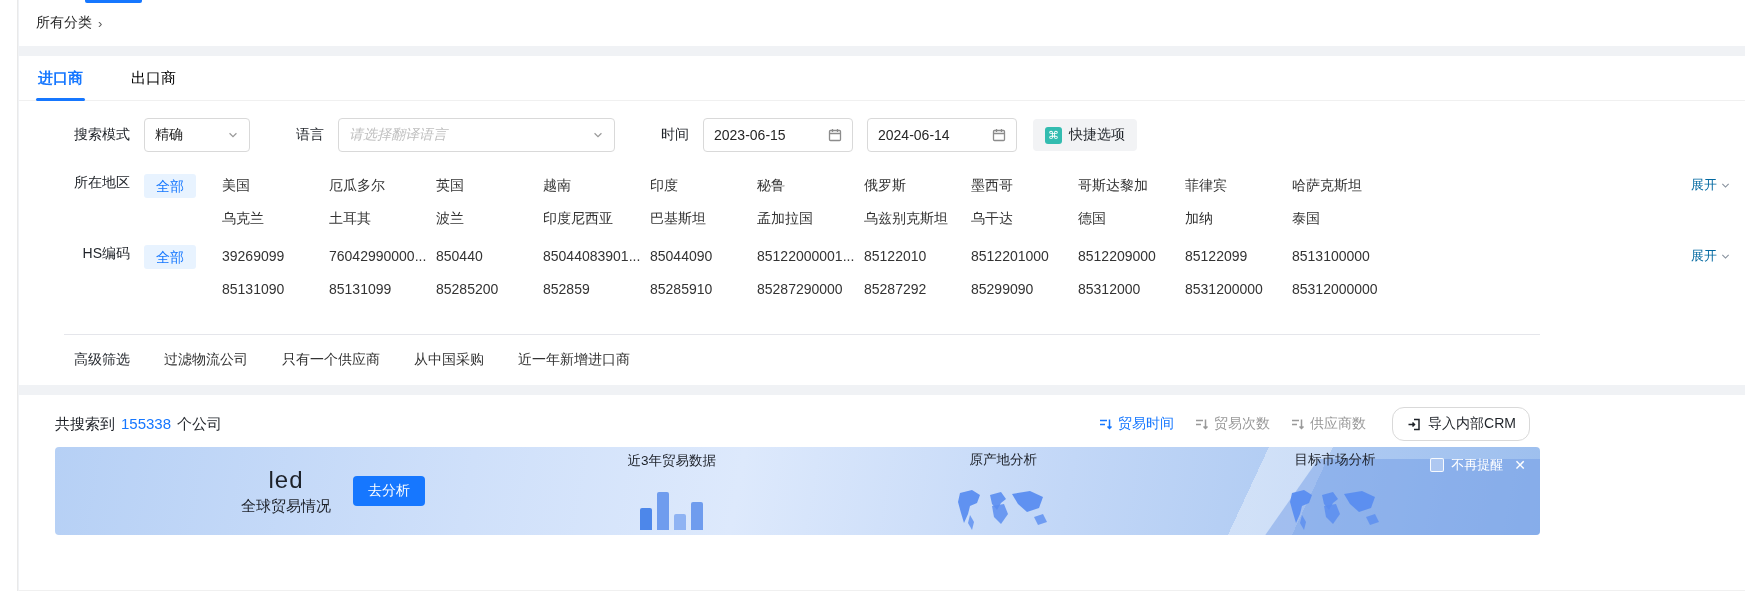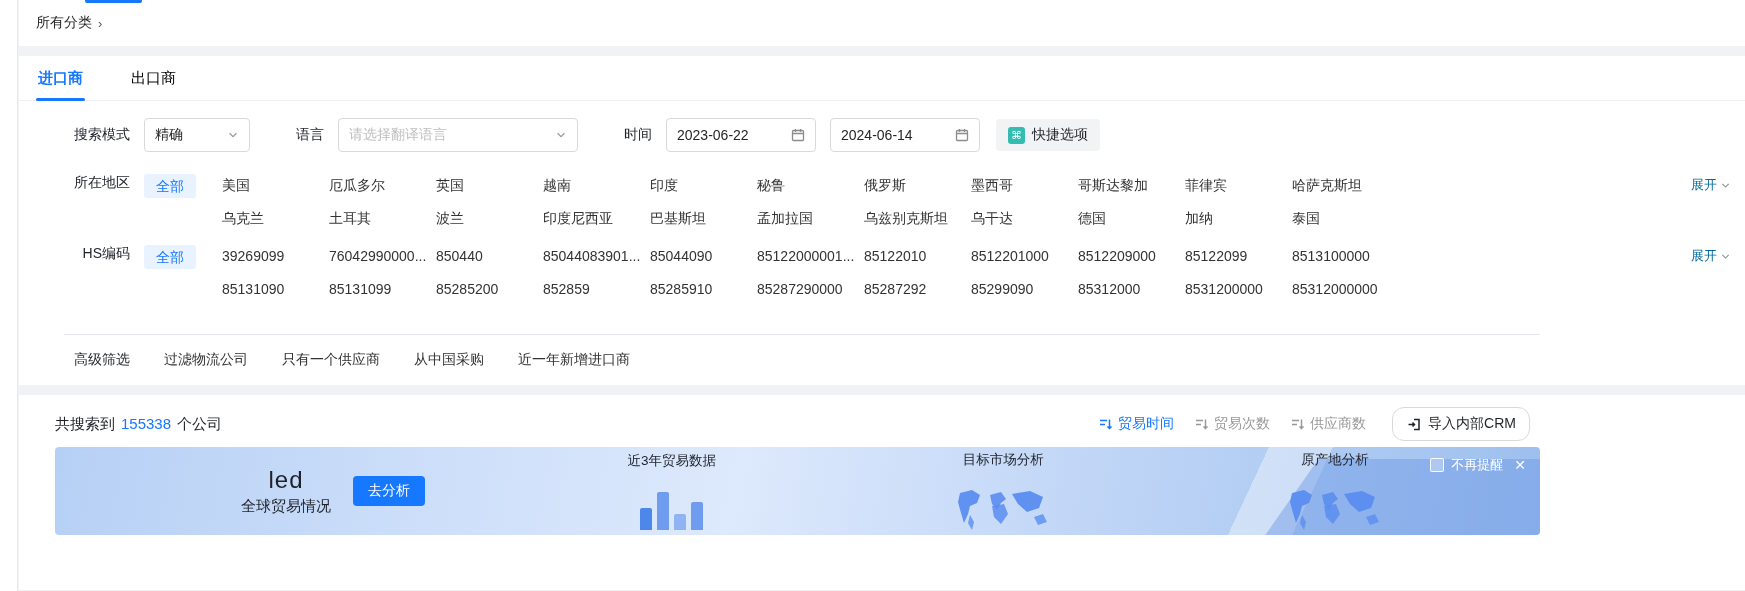--- a/index.html
+++ b/index.html
@@ -30,21 +30,21 @@
   .tab.active { color:#1677ff; font-weight:700; }
   .tab.active::after { content:''; position:absolute; left:0; right:0; bottom:-1px;
     height:3px; background:#1677ff; border-radius:2px; }
 
   .search-row { display:flex; align-items:center; margin:17px 0 0 19px; height:34px; }
   .flabel { width:92px; text-align:right; font-weight:500; color:#1f2329; flex:none; }
   .select, .dateinput { height:34px; border:1px solid #d9d9d9; border-radius:4px;
     display:flex; align-items:center; padding:0 10px; background:#fff; cursor:pointer; }
   .select { justify-content:space-between; }
   .sel-mode { width:106px; margin-left:14px; }
-  .sel-lang { width:240px; margin-left:14px; }
+  .sel-lang { width:277px; margin-left:14px;font-style:italic; }
   .placeholder { color:#bfbfbf; }
   .chev { width:12px; height:12px; stroke:#999; stroke-width:1.4; fill:none; flex:none; }
   .lab-lang { margin-left:46px; width:auto; }
   .lab-time { margin-left:46px; width:auto; }
   .dateinput { width:150px; margin-left:14px; justify-content:space-between; }
   .cal { width:14px; height:14px; stroke:#8c8c8c; stroke-width:1.3; fill:none; }
   .quick-btn { margin-left:16px; height:32px; border:none; background:#f2f3f5; border-radius:4px;
     display:flex; align-items:center; gap:7px; padding:0 12px; font-size:14px; color:#1f2329; cursor:pointer;
     font-family:inherit; }
   .cmd-ico { width:17px; height:17px; background:#33bcb0; color:#fff; border-radius:3px;
@@ -143,21 +143,21 @@
       </div>
       <span class="flabel lab-lang">语言</span>
       <div class="select sel-lang">
         <span class="placeholder">请选择翻译语言</span>
         <svg class="chev" viewBox="0 0 14 14">
             <path d="M3 5l4 4 4-4"></path>
           </svg>
       </div>
       <span class="flabel lab-time">时间</span>
       <div class="dateinput">
-        <span>2023-06-22</span>
+        <span>2023-06-15</span>
         <svg class="cal" viewBox="0 0 14 14">
             <rect x="1.5" y="2.5" width="11" height="10" rx="1"></rect>
             <path d="M1.5 5.5h11M4.5 1v3M9.5 1v3"></path>
           </svg>
       </div>
       <div class="dateinput">
         <span>2024-06-14</span>
         <svg class="cal" viewBox="0 0 14 14">
             <rect x="1.5" y="2.5" width="11" height="10" rx="1"></rect>
             <path d="M1.5 5.5h11M4.5 1v3M9.5 1v3"></path>
@@ -300,43 +300,43 @@
         <span class="feature-label">近3年贸易数据</span>
         <div class="bars">
             <i></i>
             <i></i>
             <i></i>
             <i></i>
           </div>
       </div>
 
       <div class="feature">
+        <span class="feature-label">原产地分析</span>
+        <svg class="wmap" viewBox="0 0 110 42" fill="#5a8df0">
+          <path d="M12 4l12-3 8 5-3 8-7 3-2 8-4 9-3-10-3-11z" opacity=".95"></path>
+          <path d="M22 26l4 7-2 8-4-7z" opacity=".8"></path>
+          <path d="M42 6l11-3 5 7-5 4-4 7-5-6z" opacity=".9"></path>
+          <path d="M44 17l12-2 4 10-7 10-7-7z" opacity=".85"></path>
+          <path d="M64 5l18-3 13 6-4 11-12 4-9-8z" opacity=".95"></path>
+          <path d="M86 28l9-3 4 8-9 3z" opacity=".8"></path>
+        </svg>
+      </div>
+
+      <div class="feature">
         <span class="feature-label">目标市场分析</span>
         <svg class="wmap" viewBox="0 0 110 42" fill="#5a8df0">
           <path d="M12 4l12-3 8 5-3 8-7 3-2 8-4 9-3-10-3-11z" opacity=".95"></path>
           <path d="M22 26l4 7-2 8-4-7z" opacity=".8"></path>
           <path d="M42 6l11-3 5 7-5 4-4 7-5-6z" opacity=".9"></path>
           <path d="M44 17l12-2 4 10-7 10-7-7z" opacity=".85"></path>
           <path d="M64 5l18-3 13 6-4 11-12 4-9-8z" opacity=".95"></path>
           <path d="M86 28l9-3 4 8-9 3z" opacity=".8"></path>
         </svg>
       </div>
 
-      <div class="feature">
-        <span class="feature-label">原产地分析</span>
-        <svg class="wmap" viewBox="0 0 110 42" fill="#5a8df0">
-          <path d="M12 4l12-3 8 5-3 8-7 3-2 8-4 9-3-10-3-11z" opacity=".95"></path>
-          <path d="M22 26l4 7-2 8-4-7z" opacity=".8"></path>
-          <path d="M42 6l11-3 5 7-5 4-4 7-5-6z" opacity=".9"></path>
-          <path d="M44 17l12-2 4 10-7 10-7-7z" opacity=".85"></path>
-          <path d="M64 5l18-3 13 6-4 11-12 4-9-8z" opacity=".95"></path>
-          <path d="M86 28l9-3 4 8-9 3z" opacity=".8"></path>
-        </svg>
-      </div>
-
       <div class="banner-spacer"></div>
 
       <div class="dismiss">
         <span class="cb"></span>
         <span>不再提醒</span>
         <span class="close-x">✕</span>
       </div>
     </div>
 
     <div class="bottom-hairline"></div>

